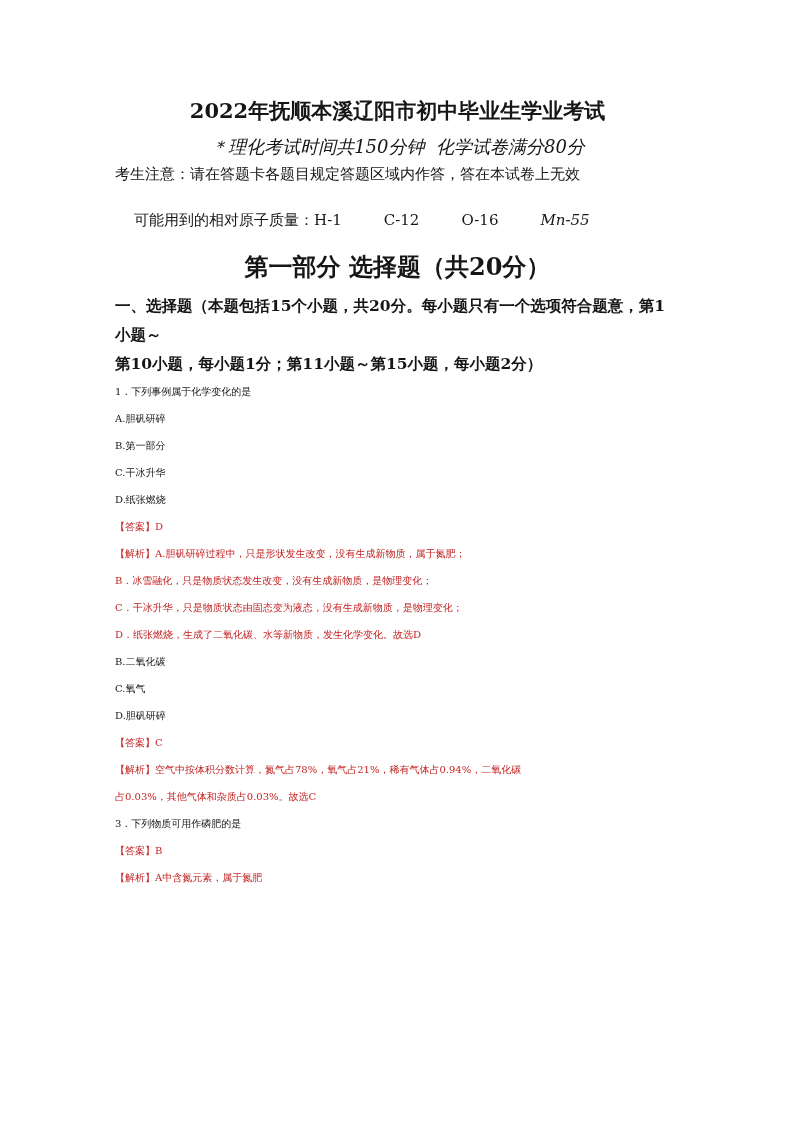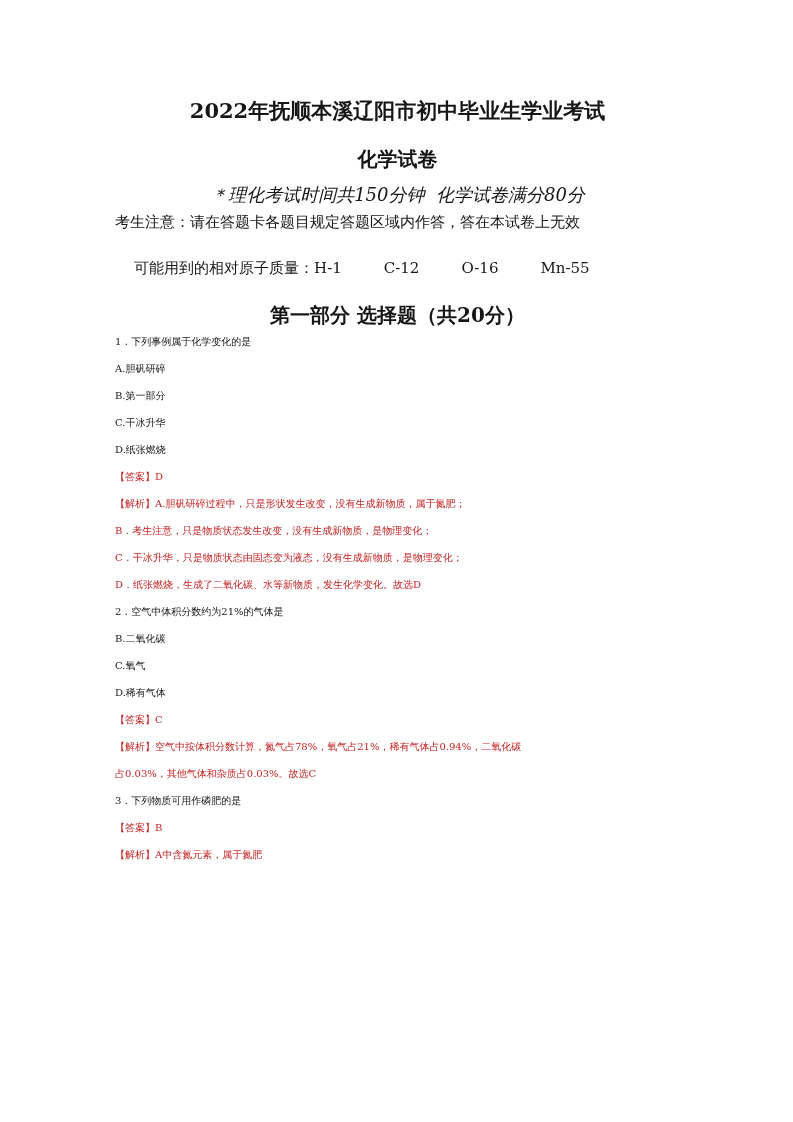--- a/index.html
+++ b/index.html
@@ -43,24 +43,24 @@
 
   .body-line {
     font-size: 15px;
     line-height: 20px;
     margin-top: 8px;
     white-space: pre-wrap;
   }
 
   .atomic { margin-top: 6px; }
   .atomic-item { margin-right: 42px; }
-  .atomic-item:last-child { margin-right: 16px; }
+  .atomic-item:last-child { margin-right: 16px; font-style: italic; }
 
   .section-title {
-    font-size: 20px;
+    font-size: 24px;
     font-weight: bold;
     text-align: center;
     line-height: 26px;
     margin-top: 4px;
   }
 
   .instructions { margin-top: 11px; }
   .instr-line {
     font-size: 15.5px;
     font-weight: bold;
@@ -76,57 +76,59 @@
 
   .answer, .analysis-line { color: var(--answer-red, #c32222); }
 </style>
 </head>
 <body>
 
 <div class="page">
 
   <div class="title">2022年抚顺本溪辽阳市初中毕业生学业考试</div>
 
-  <div class="subtitle">化学试卷</div>
 
   <div class="duration-note">＊理化考试时间共150分钟  化学试卷满分80分</div>
 
   <div class="body-line">考生注意：请在答题卡各题目规定答题区域内作答，答在本试卷上无效</div>
 
   <div class="body-line atomic">
     <span>可能用到的相对原子质量：</span><span id="atomic-items"><span class="atomic-item">H-1</span><span class="atomic-item">C-12</span><span class="atomic-item">O-16</span><span class="atomic-item">Mn-55</span></span>
   </div>
 
   <div class="section-title">第一部分 选择题（共20分）</div>
 
+  <div class="instructions" id="instructions">
+      <div class="instr-line">一、选择题（本题包括15个小题，共20分。每小题只有一个选项符合题意，第1小题～</div>
+      <div class="instr-line">第10小题，每小题1分；第11小题～第15小题，每小题2分）</div>
+    </div>
 
   <div id="questions">
   <div class="question">
     <div class="line stem">1．下列事例属于化学变化的是</div>
     <div>
           <div class="line option">A.胆矾研碎</div>
           <div class="line option">B.第一部分</div>
           <div class="line option">C.干冰升华</div>
           <div class="line option">D.纸张燃烧</div>
         </div>
     <div class="line answer">【答案】D</div>
     <div>
           <div class="line analysis-line">【解析】A.胆矾研碎过程中，只是形状发生改变，没有生成新物质，属于氮肥；</div>
-          <div class="line analysis-line">B．考生注意，只是物质状态发生改变，没有生成新物质，是物理变化；</div>
+          <div class="line analysis-line">B．冰雪融化，只是物质状态发生改变，没有生成新物质，是物理变化；</div>
           <div class="line analysis-line">C．干冰升华，只是物质状态由固态变为液态，没有生成新物质，是物理变化；</div>
           <div class="line analysis-line">D．纸张燃烧，生成了二氧化碳、水等新物质，发生化学变化。故选D</div>
         </div>
   </div>
 
   <div class="question">
-    <div class="line stem">2．空气中体积分数约为21%的气体是</div>
     <div>
           <div class="line option">B.二氧化碳</div>
           <div class="line option">C.氧气</div>
-          <div class="line option">D.稀有气体</div>
+          <div class="line option">D.胆矾研碎</div>
         </div>
     <div class="line answer">【答案】C</div>
     <div>
           <div class="line analysis-line">【解析】空气中按体积分数计算，氮气占78%，氧气占21%，稀有气体占0.94%，二氧化碳</div>
           <div class="line analysis-line">占0.03%，其他气体和杂质占0.03%。故选C</div>
         </div>
   </div>
 
   <div class="question">
     <div class="line stem">3．下列物质可用作磷肥的是</div>

